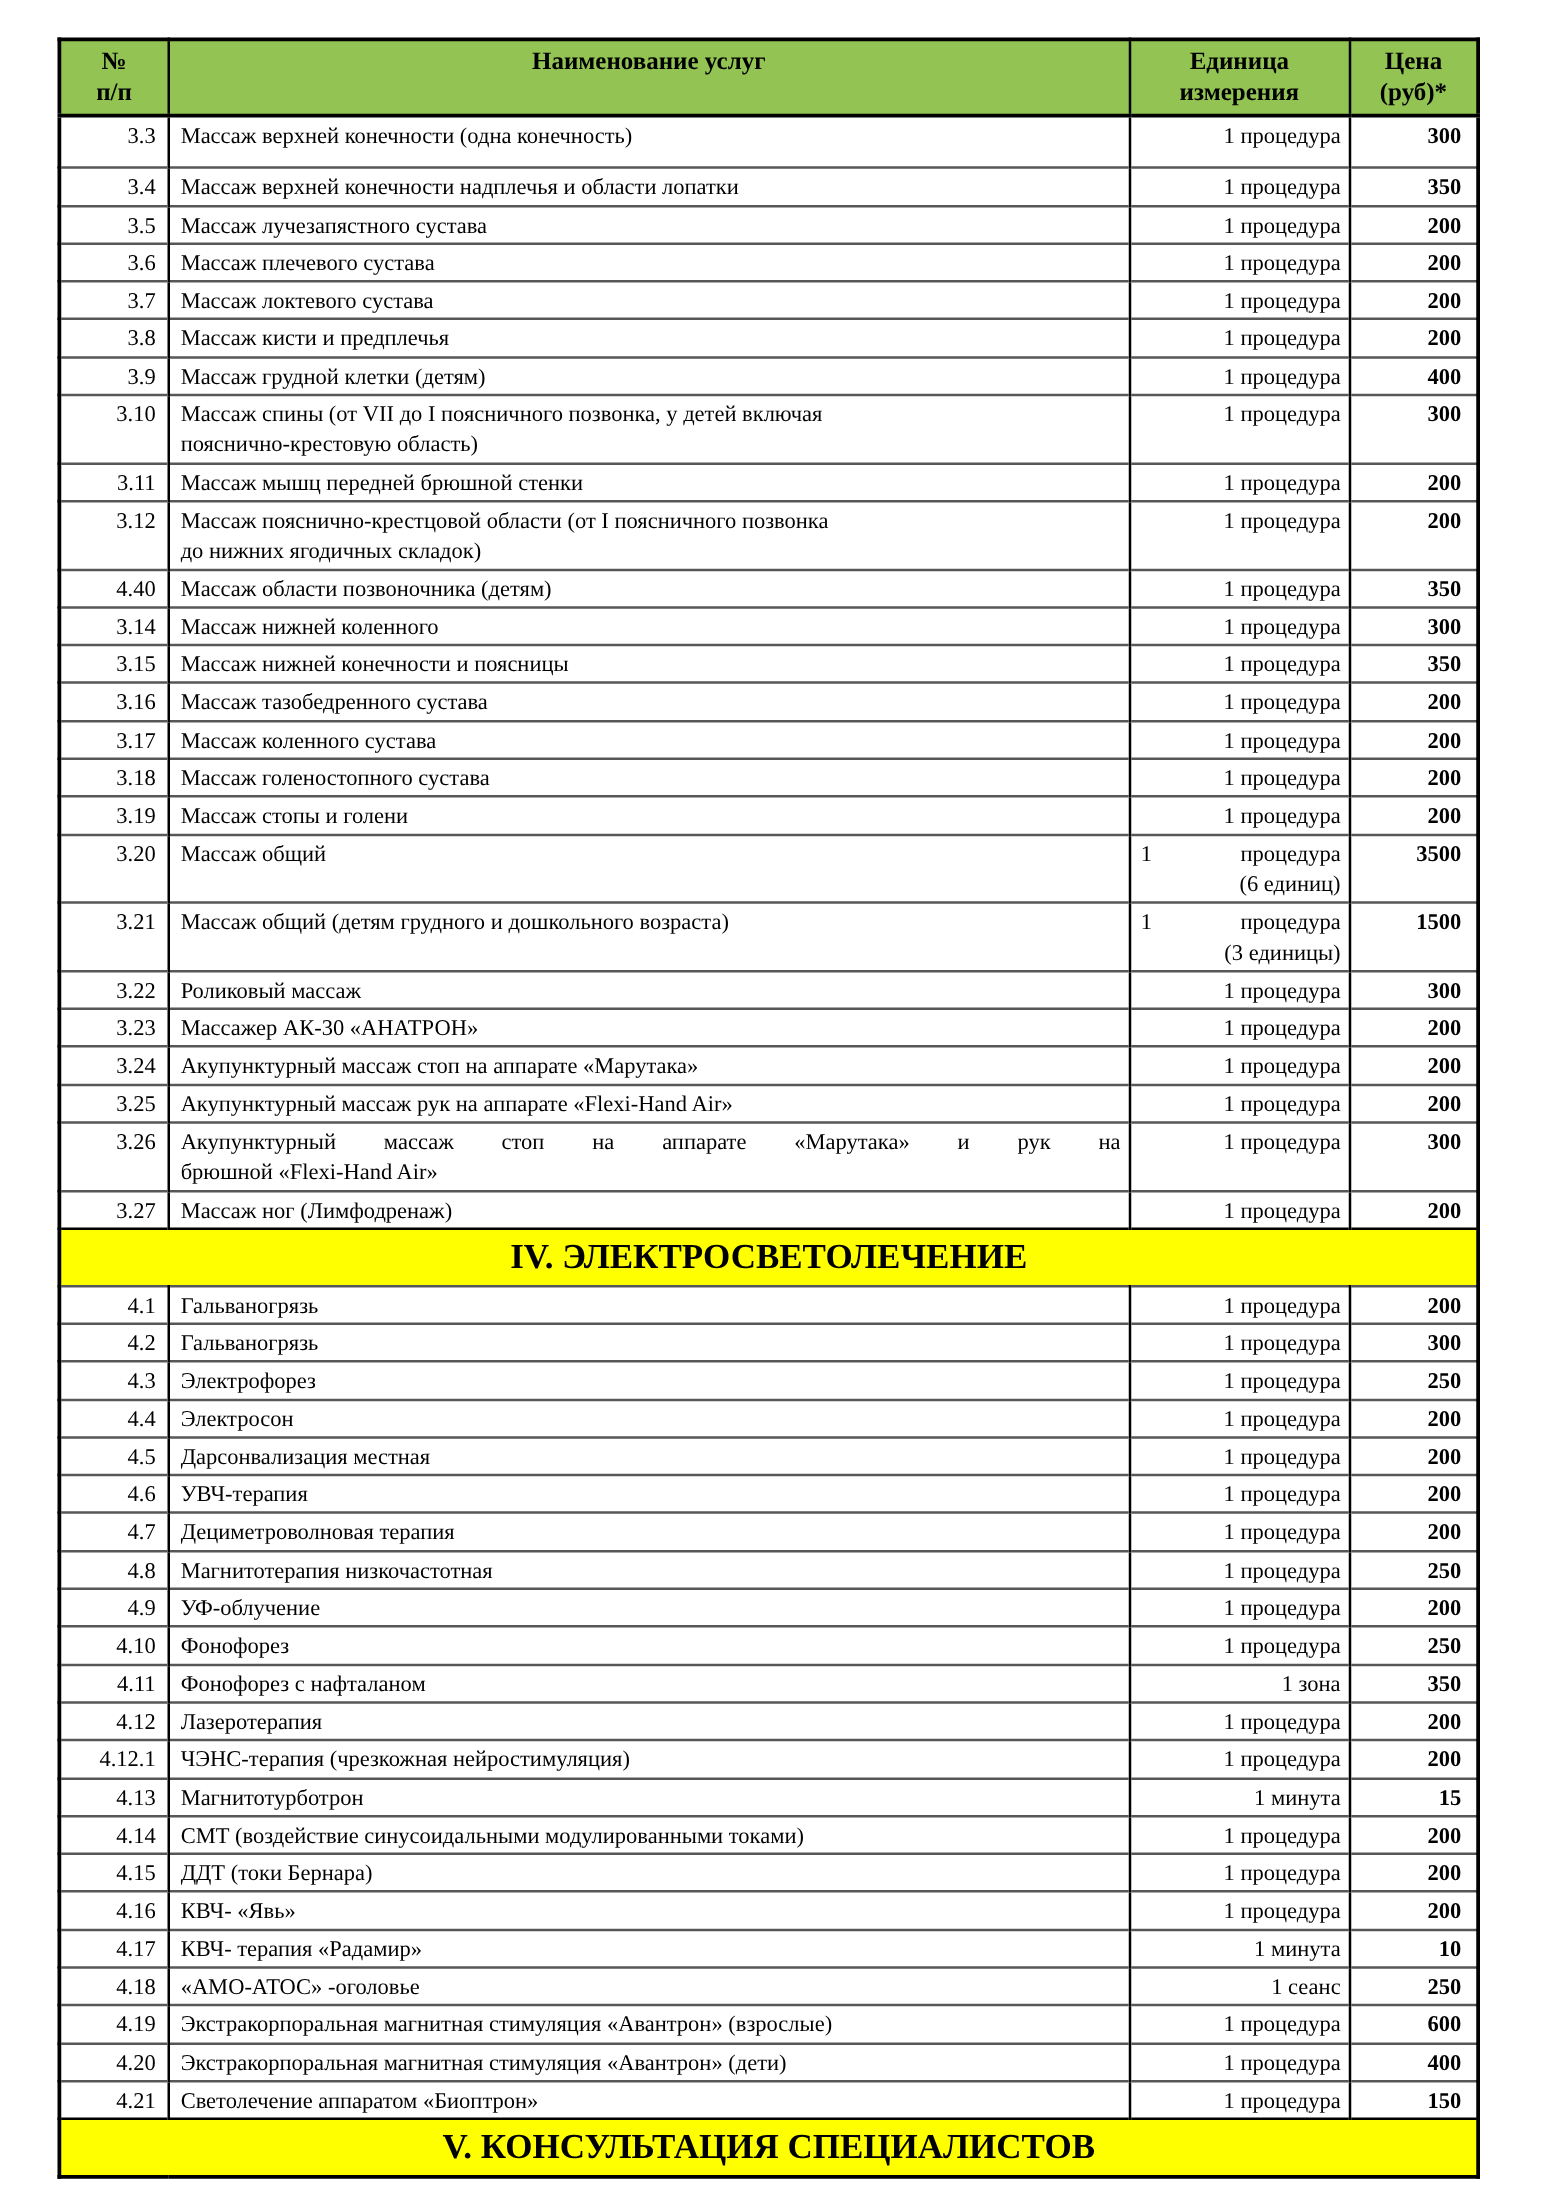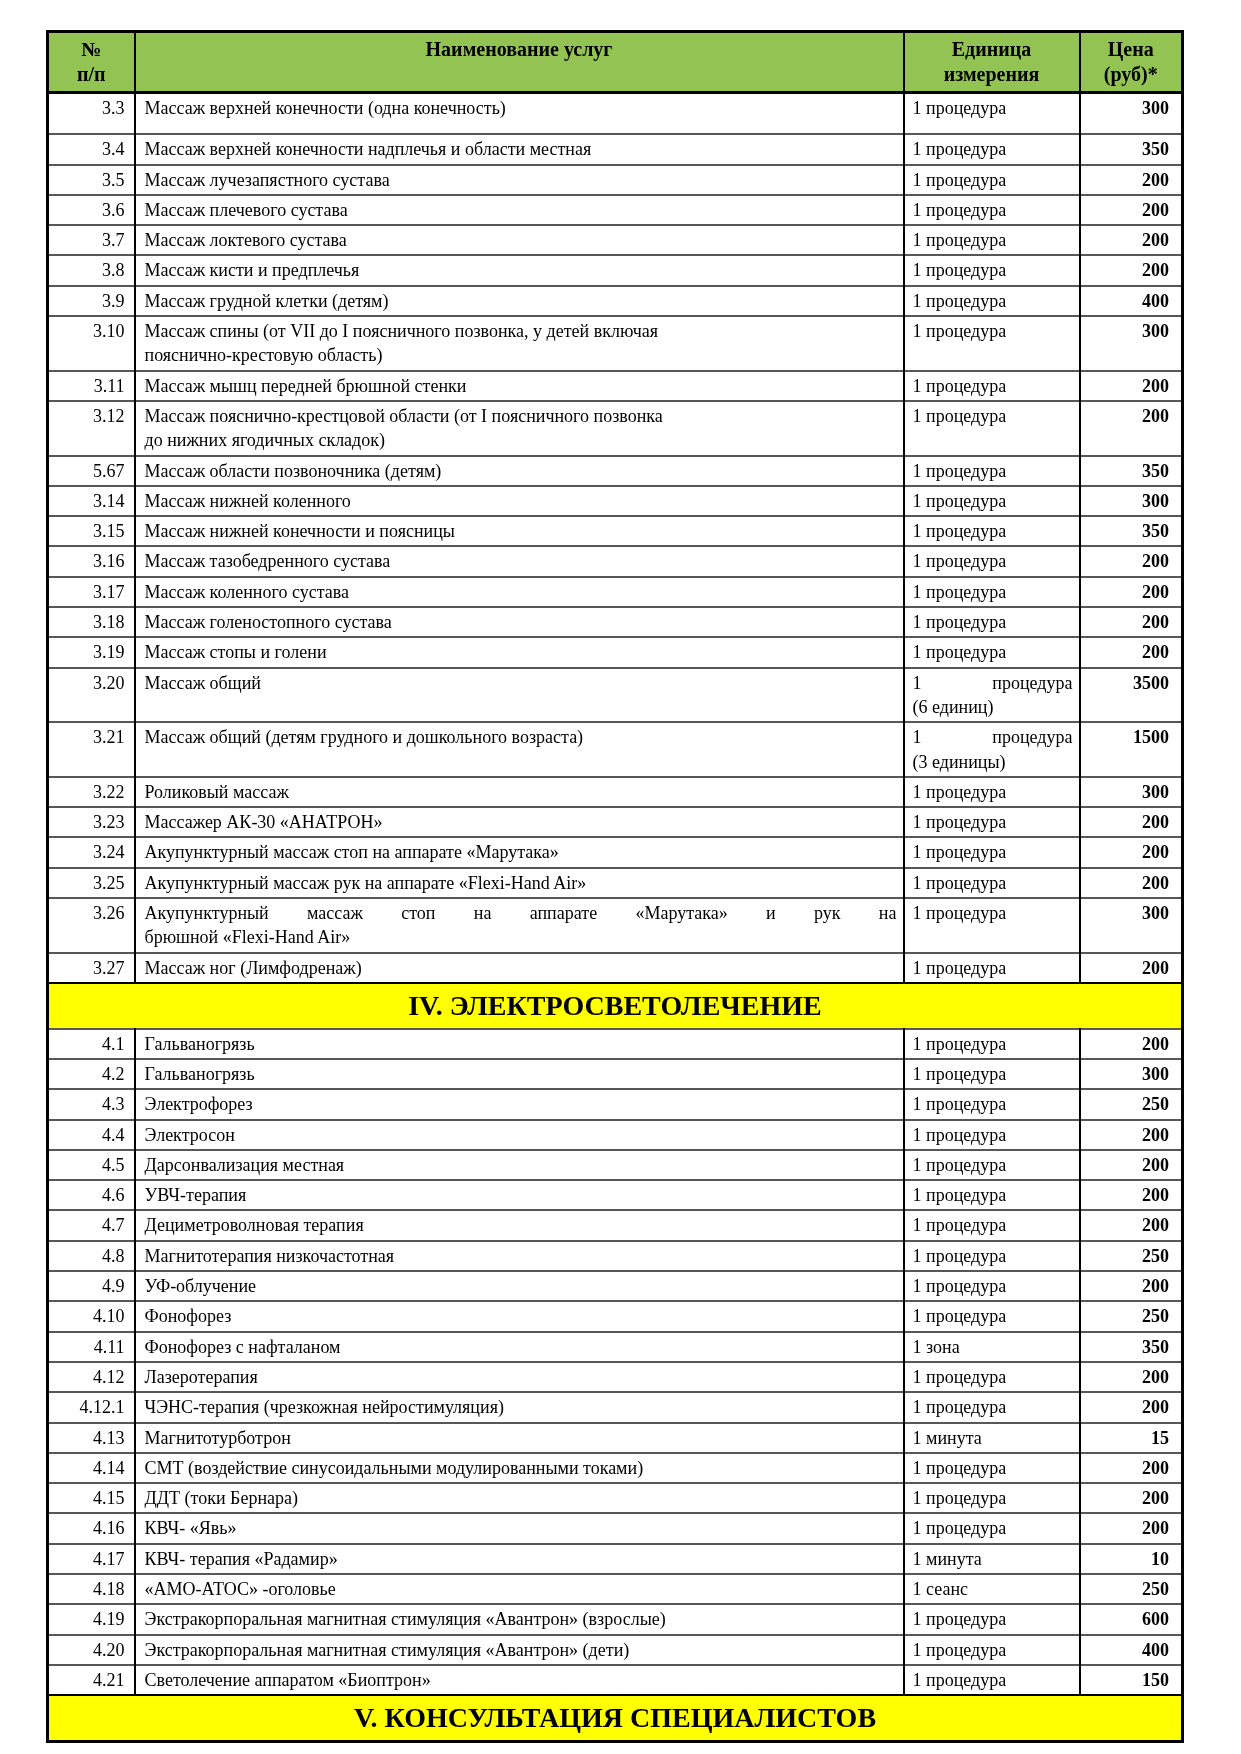--- a/index.html
+++ b/index.html
@@ -42,21 +42,21 @@
   td {
     border-top: 2px solid #575757;
     font-size: 18px;
     line-height: 1.35;
     padding: 2px 6px;
   }
   tbody tr:first-child td { border-top: none; }
 
   td.no    { text-align: right; padding-right: 9px; }
   td.name  { text-align: left;  padding-left: 9px; white-space: pre-line; }
-  td.unit  { padding-left: 8px; white-space: pre-line; }
+  td.unit  { padding-left: 8px; white-space: pre-line; text-align: right; }
   td.price { text-align: right; padding-right: 12px; font-weight: bold; }
 
   tr.tall td { padding-bottom: 13px; }
 
   td.section {
     background: var(--section-bg, #ffff00);
     text-align: center;
     font-weight: bold;
     font-size: 28px;
     padding: 3px 0;
@@ -89,21 +89,21 @@
     </thead>
     <tbody id="rows">
         <tr class="tall">
           <td class="no">3.3</td>
           <td class="name">Массаж верхней конечности (одна конечность)</td>
           <td class="unit">1 процедура</td>
           <td class="price">300</td>
         </tr>
         <tr>
           <td class="no">3.4</td>
-          <td class="name">Массаж верхней конечности надплечья и области местная</td>
+          <td class="name">Массаж верхней конечности надплечья и области лопатки</td>
           <td class="unit">1 процедура</td>
           <td class="price">350</td>
         </tr>
         <tr>
           <td class="no">3.5</td>
           <td class="name">Массаж лучезапястного сустава</td>
           <td class="unit">1 процедура</td>
           <td class="price">200</td>
         </tr>
         <tr>
@@ -142,21 +142,21 @@
           <td class="unit">1 процедура</td>
           <td class="price">200</td>
         </tr>
         <tr>
           <td class="no">3.12</td>
           <td class="name"><div>Массаж пояснично-крестцовой области (от I поясничного позвонка</div><div>до нижних ягодичных складок)</div></td>
           <td class="unit">1 процедура</td>
           <td class="price">200</td>
         </tr>
         <tr>
-          <td class="no">5.67</td>
+          <td class="no">4.40</td>
           <td class="name">Массаж области позвоночника (детям)</td>
           <td class="unit">1 процедура</td>
           <td class="price">350</td>
         </tr>
         <tr>
           <td class="no">3.14</td>
           <td class="name">Массаж нижней коленного</td>
           <td class="unit">1 процедура</td>
           <td class="price">300</td>
         </tr>

